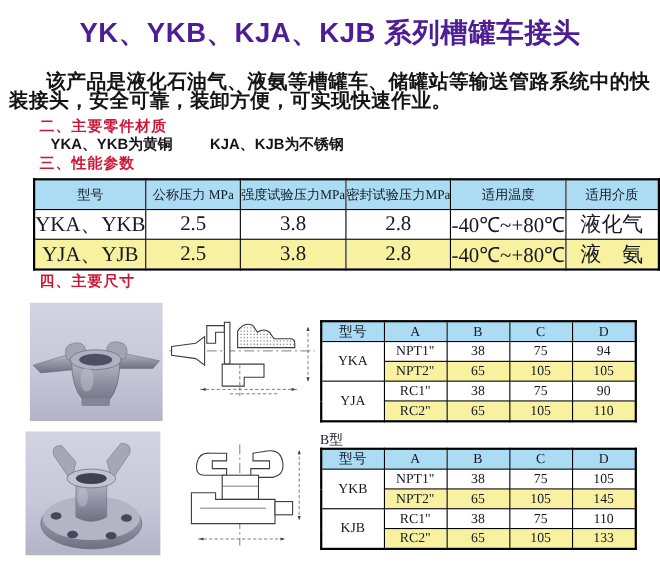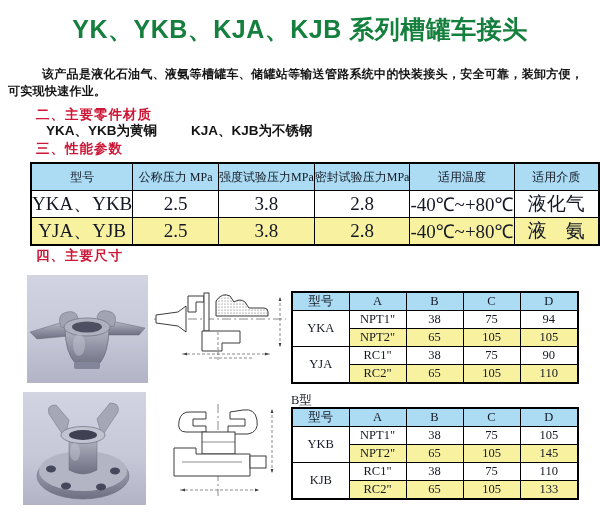--- a/index.html
+++ b/index.html
@@ -2,23 +2,23 @@
 <html style="--red: #ce1736; --blue: #abdcf4; --yellow: #f8f2a0;"><head>
 <meta charset="utf-8">
 <style>
   html,body{margin:0;padding:0;background:#fff;}
   #page{position:relative;width:600px;height:516px;background:#ffffff;overflow:hidden;
         font-family:"Liberation Sans",sans-serif;color:#141414;}
   .abs{position:absolute;}
 
   
   .title{left:0;top:13px;width:600px;text-align:center;font-size:25px;font-weight:bold;
-         letter-spacing:.5px;color:#15803d;}
+         letter-spacing:.5px;color:#4c1d95;}
   .sec-h{left:36px;font-size:13.5px;font-weight:bold;color:var(--red);letter-spacing:1px;}
-  .para{left:8px;top:66px;width:586px;font-size:12px;line-height:17px;font-weight:600;
+  .para{left:8px;top:66px;width:586px;font-size:18px;line-height:17px;font-weight:600;
         text-indent:34px;color:#151515;letter-spacing:.3px;}
   .materials{left:36px;top:122px;font-size:13.5px;font-weight:600;color:#151515;margin-left:10px;}
   .materials .gap{display:inline-block;width:34px;}
 
   
   table{border-collapse:collapse;table-layout:fixed;}
   td{border:1px solid #000;text-align:center;vertical-align:middle;padding:0;overflow:hidden;
      white-space:nowrap;font-family:"Liberation Serif",serif;color:#141824;}
   .perf{left:30px;top:162px;border:2px solid #000;}
   .perf td{font-size:19px;}

